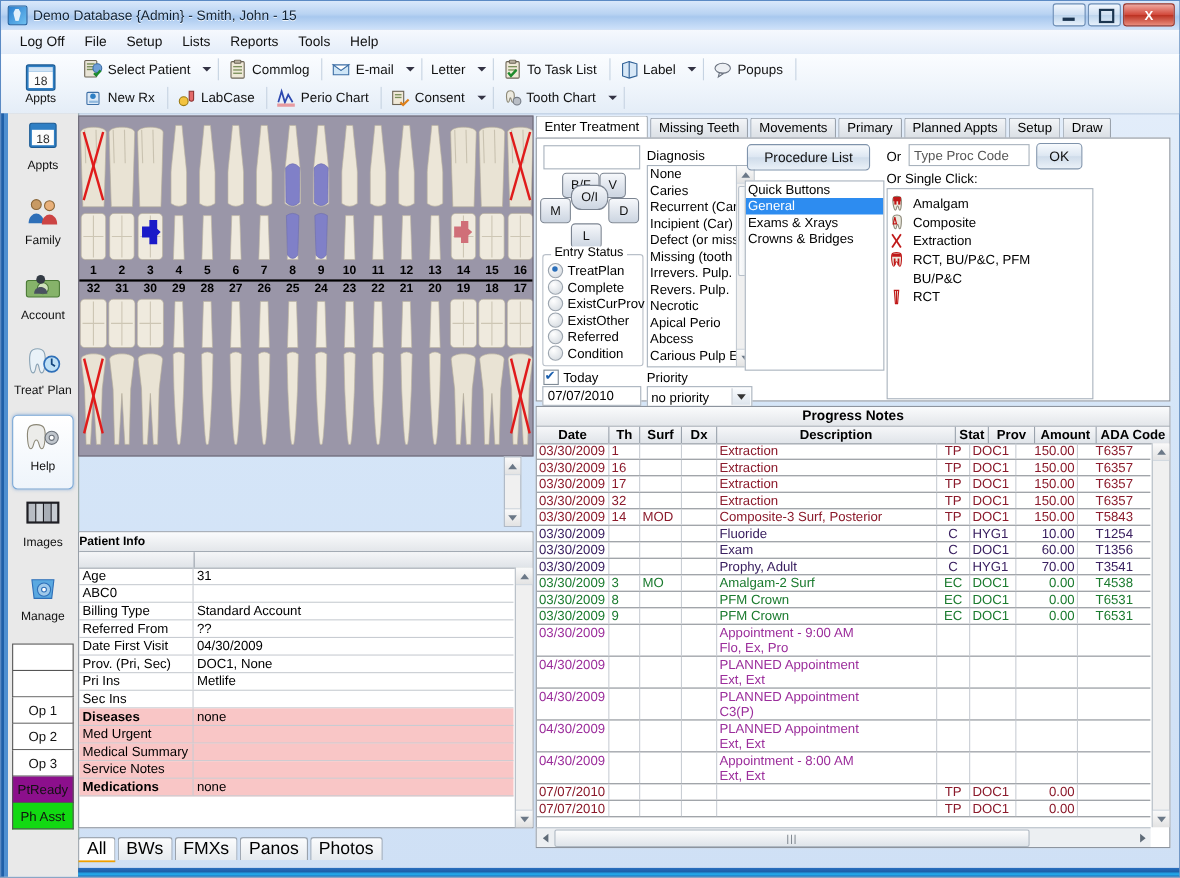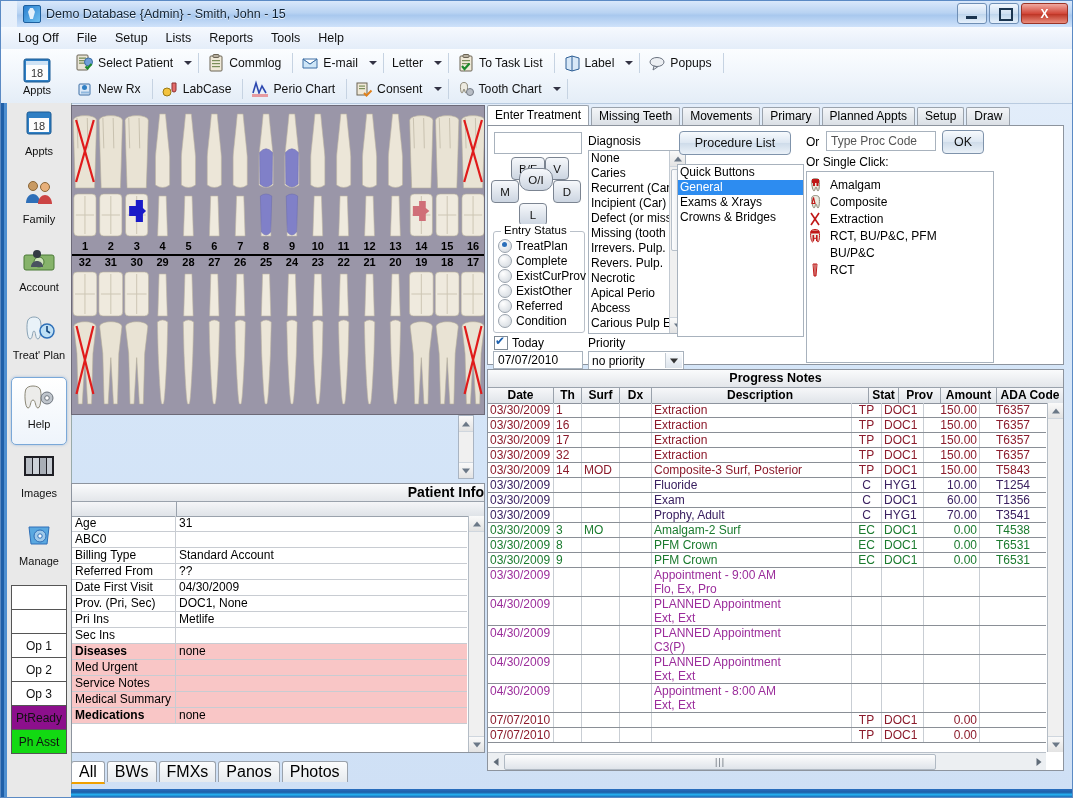--- a/index.html
+++ b/index.html
@@ -12,21 +12,21 @@
   }
   #app {
     position: relative;
     width: 1073px; height: 798px;
     background: linear-gradient(180deg,#e8f0fb 0%, #d6e6f8 40%, #cfe0f5 100%);
     border: 1px solid #5b8ac4;
     box-sizing: border-box;
   }
   
   #titlebar {
-    position: absolute; left: 16px; top: 0; right: 0; height: 26px;
+    position: absolute; left: 0; top: 0; right: 0; height: 26px;
     background: linear-gradient(180deg,#d9e8fb 0%,#b9d3f2 45%,#a8c8ee 55%,#cfe2fa 100%);
     border-bottom: 1px solid #9ab6dd;
     display: flex; align-items: center;
   }
   #titlebar .tb-icon {
     width: 16px; height: 16px; margin: 0 5px 0 6px;
     background: linear-gradient(135deg,#2a7fd0,#6fc0f0);
     border: 1px solid #1d5f9e; border-radius: 2px;
     position: relative; flex: none;
   }
@@ -150,21 +150,21 @@
     position:absolute; left:1px; right:1px; background:linear-gradient(90deg,#fdfdfd,#dfe4ea);
     border:1px solid #b7c0ca; border-radius:2px;
   }
 
   
   #patinfo {
     position: absolute; left: 70px; top: 482px; width: 414px; height: 270px;
     border: 1px solid #8d949e; box-sizing: border-box; background: #fff;
   }
   #patinfo .pi-title {
-    height: 17px; line-height: 17px; text-align: right; font-weight: bold; font-size: 14px;
+    height: 17px; line-height: 17px; text-align: left; font-weight: bold; font-size: 11px;
     background: linear-gradient(180deg,#fafbfc,#e3e6ea); border-bottom: 1px solid #9aa2ac; color:#000;
   }
   #patinfo .pi-hdr {
     height: 14px; background: linear-gradient(180deg,#f5f6f8,#dfe3e8); border-bottom: 1px solid #9aa2ac;
     display:flex;
   }
   #patinfo .pi-hdr .c1 { width: 104px; border-right: 1px solid #9aa2ac; }
   .pi-rows { position:absolute; left:0; right:17px; top:32px; bottom:0; overflow:hidden; }
   .pi-row { display: flex; height: 15px; border-bottom: 1px solid #c8ccd2; font-size: 12px; }
   .pi-row .k { width: 104px; border-right: 1px solid #c8ccd2; padding-left: 3px; box-sizing: border-box; color:#000; }
@@ -978,25 +978,25 @@
         </div>
         <div class="pi-row alert">
           <div class="k">Diseases</div>
           <div class="v">none</div>
         </div>
         <div class="pi-row alert plain">
           <div class="k">Med Urgent</div>
           <div class="v"></div>
         </div>
         <div class="pi-row alert plain">
+          <div class="k">Medical Summary</div>
+          <div class="v"></div>
+        </div>
+        <div class="pi-row alert plain">
           <div class="k">Service Notes</div>
-          <div class="v"></div>
-        </div>
-        <div class="pi-row alert plain">
-          <div class="k">Medical Summary</div>
           <div class="v"></div>
         </div>
         <div class="pi-row alert">
           <div class="k">Medications</div>
           <div class="v">none</div>
         </div>
       </div>
     <div class="vscroll" style="right:0; top:32px; bottom:0; width:16px; border:none; border-left:1px solid #b4bcc5;">
       <div class="arr up"></div>
       <div class="arr dn"></div>

